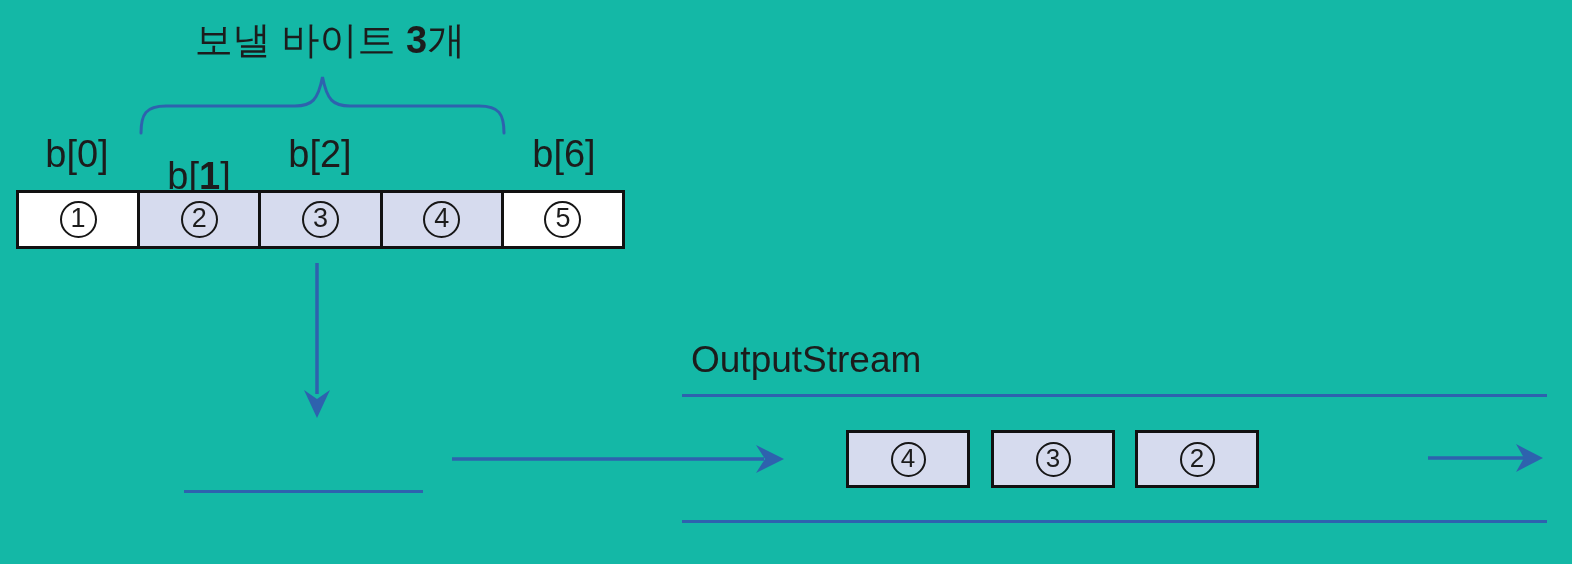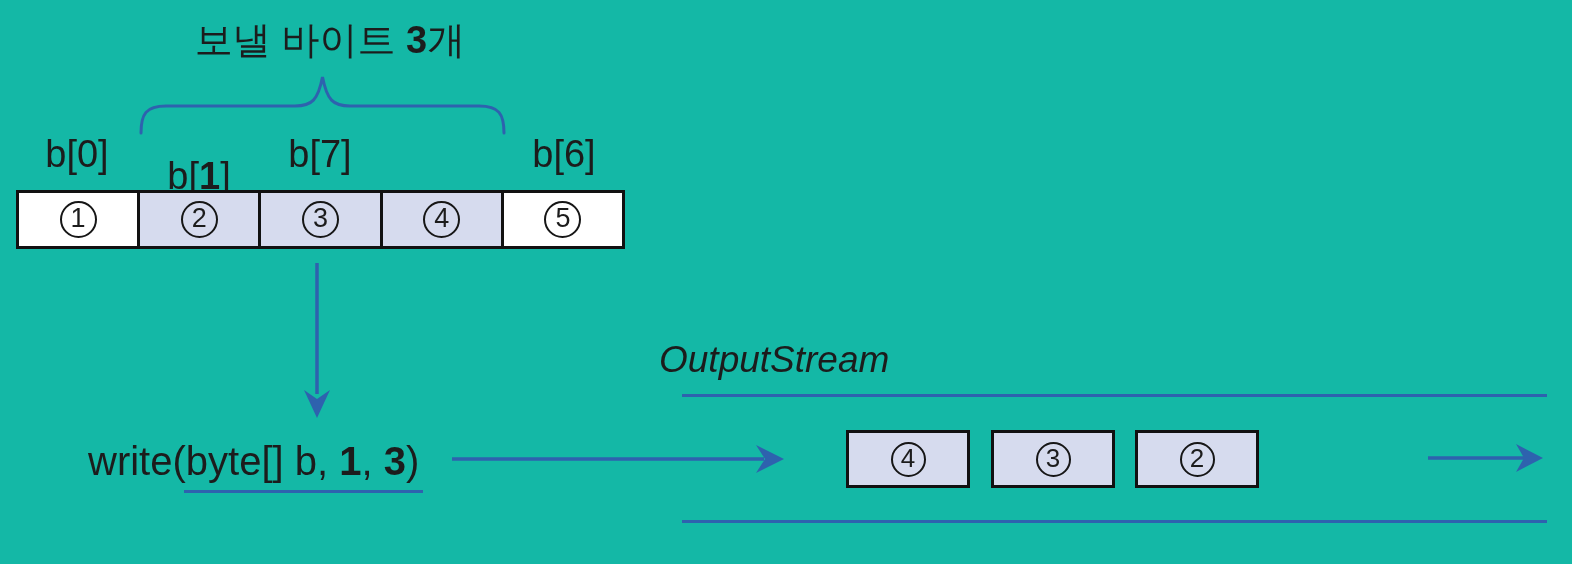--- a/index.html
+++ b/index.html
@@ -65,24 +65,23 @@
     font-size: 40px; line-height: 46px;
     white-space: nowrap;
   }
   #write-underline {
     left: 184px; top: 490px; width: 239px; height: 3px;
     background: var(--blue, #2e62ae);
   }
 
   
   #stream-label {
-    left: 659px; top: 338px;
+    left: 691px; top: 338px;
     font-size: 37px; line-height: 44px;
     white-space: nowrap;
-    font-style: italic;
   }
   .stream-line {
     left: 682px; width: 865px; height: 3px;
     background: var(--blue, #2e62ae);
   }
   #stream-line-top { top: 394px; }
   #stream-line-bottom { top: 520px; }
 
   .stream-box {
     top: 430px; width: 124px; height: 58px;
@@ -105,21 +104,21 @@
 
   <div id="annotation-label" class="abs"><span>보낼 바이트 </span><span style="font-weight: 700;">3</span><span>개</span></div>
 
   <svg class="abs" style="left:138px; top:69px;" width="369" height="68">
     <path d="M3,64 C3,45 8,37 28,37 L157,37 C174,37 180,31 184.5,8
              C189,31 195,37 212,37 L341,37 C361,37 366,45 366,64" fill="none" stroke="#2e62ae" stroke-width="3" stroke-linecap="round"></path>
   </svg>
 
   <div id="label-0" class="abs index-label"><span>b[0]</span></div>
   <div id="label-1" class="abs index-label"><span>b[</span><span style="font-weight: 700;">1</span><span>]</span></div>
-  <div id="label-2" class="abs index-label"><span>b[7]</span></div>
+  <div id="label-2" class="abs index-label"><span>b[2]</span></div>
   <div id="label-4" class="abs index-label"><span>b[6]</span></div>
 
   <div id="byte-array" class="abs">
     <div class="cell">
       <span class="circled-number">1</span>
     </div>
     <div class="cell highlight">
       <span class="circled-number">2</span>
     </div>
     <div class="cell highlight">
@@ -131,21 +130,20 @@
     <div class="cell">
       <span class="circled-number">5</span>
     </div>
   </div>
 
   <svg class="abs" style="left:300px; top:260px;" width="36" height="162">
     <line x1="17" y1="3" x2="17" y2="134" stroke="#2e62ae" stroke-width="3.5"></line>
     <polygon points="17,158 4,130 17,139 30,130" fill="#2e62ae"></polygon>
   </svg>
 
-  <div id="write-call" class="abs"><span>write(byte[] b, </span><span style="font-weight: 700;">1</span><span>, </span><span style="font-weight: 700;">3</span><span>)</span></div>
   <div id="write-underline" class="abs"></div>
 
   <svg class="abs" style="left:450px; top:443px;" width="340" height="32">
     <line x1="2" y1="16" x2="314" y2="16" stroke="#2e62ae" stroke-width="3.5"></line>
     <polygon points="334,16 306,2 315,16 306,30" fill="#2e62ae"></polygon>
   </svg>
 
   <div id="stream-label" class="abs">OutputStream</div>
   <div id="stream-line-top" class="abs stream-line"></div>
   <div id="stream-line-bottom" class="abs stream-line"></div>

